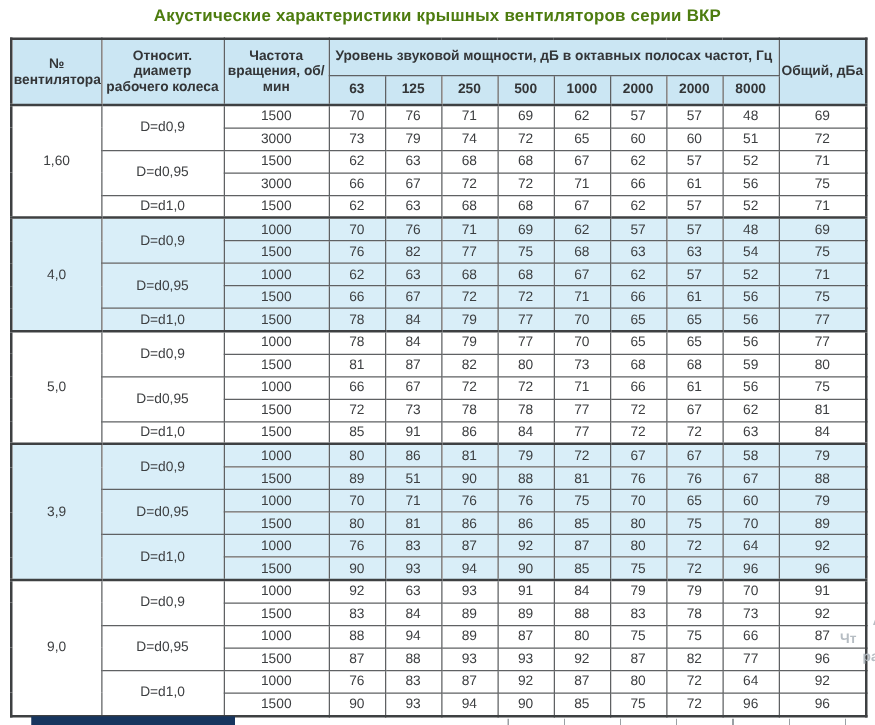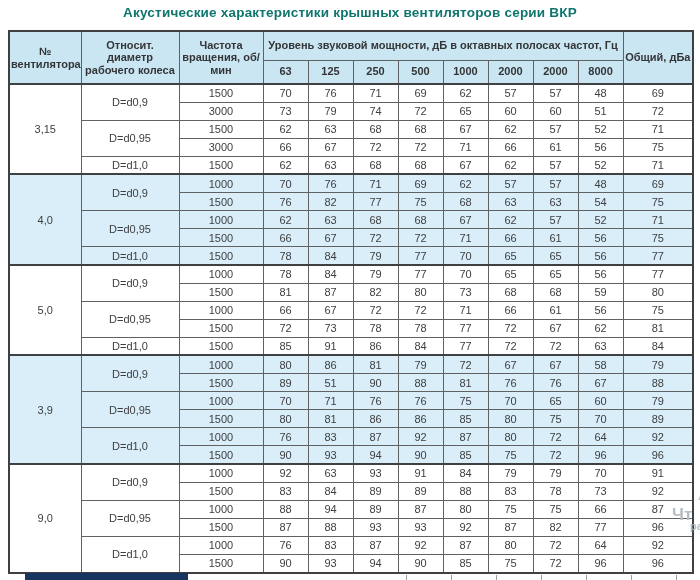--- a/index.html
+++ b/index.html
@@ -8,21 +8,21 @@
     font-family:"Liberation Sans", sans-serif;
     background:#ffffff;
     position:relative;
     overflow:hidden;
   }
   .page-title {
     text-align:center;
     padding-top:5px;
     font-size:13.5px;
     font-weight:bold;
-    color:#0f766e;
+    color:#4d7c0f;
     letter-spacing:0.2px;
   }
   table.acoustic {
     border-collapse:collapse;
     table-layout:fixed;
     position:absolute;
     left:8px; top:30px;
     width:684px;
     border:2px solid #3e4042;
     padding-left:36px;
@@ -43,21 +43,21 @@
     padding:1px 1px;
     color:#333537;
   }
   thead tr.h1 th { height:29px; }
   thead tr.h2 th { height:24px; }
   tbody td { height:18.1px; background:#ffffff; }
   tbody tr.shaded td { background:#d9eef8; }
   tbody tr.group-start td { border-top:2px solid #3e4042; }
   .watermark { position:absolute; color:#b6bdc3; font-weight:bold; line-height:1; }
   .wm-0 { left:674px; top:486px; font-size:17px;margin-left:24px; }
-  .wm-1 { left:672px; top:506px; font-size:17px; }
+  .wm-1 { left:672px; top:506px; font-size:11px; }
   .wm-2 { left:690px; top:521px; font-size:11px; }
   .bottom-bar {
     position:absolute;
     left:25px; top:573px;
     width:163px; height:7px;
     background:#17355e;
   }
   .bottom-ticks {
     position:absolute;
     left:406px; top:575px;
@@ -99,21 +99,21 @@
       <th>250</th>
       <th>500</th>
       <th>1000</th>
       <th>2000</th>
       <th>2000</th>
       <th>8000</th>
     </tr>
   </thead>
   <tbody>
       <tr class="group-start">
-        <td rowspan="5">3,15</td>
+        <td rowspan="5">1,60</td>
         <td rowspan="2">D=d0,9</td>
         <td>1500</td>
         <td>70</td>
         <td>76</td>
         <td>71</td>
         <td>69</td>
         <td>62</td>
         <td>57</td>
         <td>57</td>
         <td>48</td>

